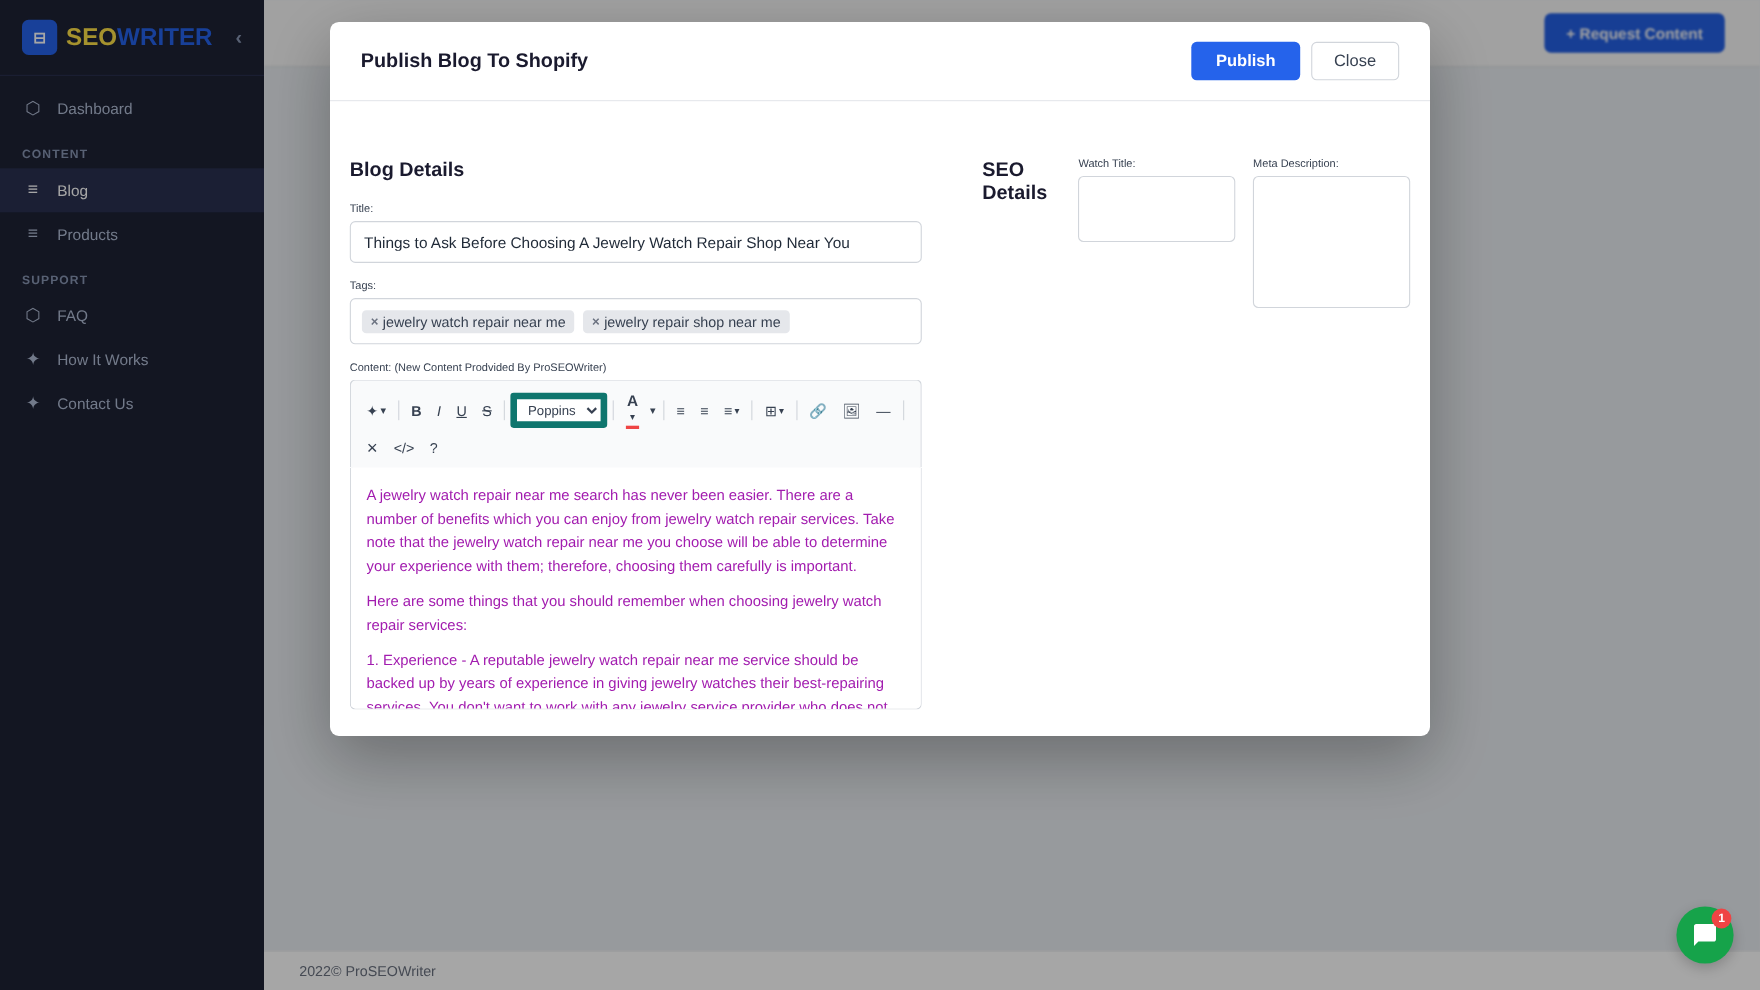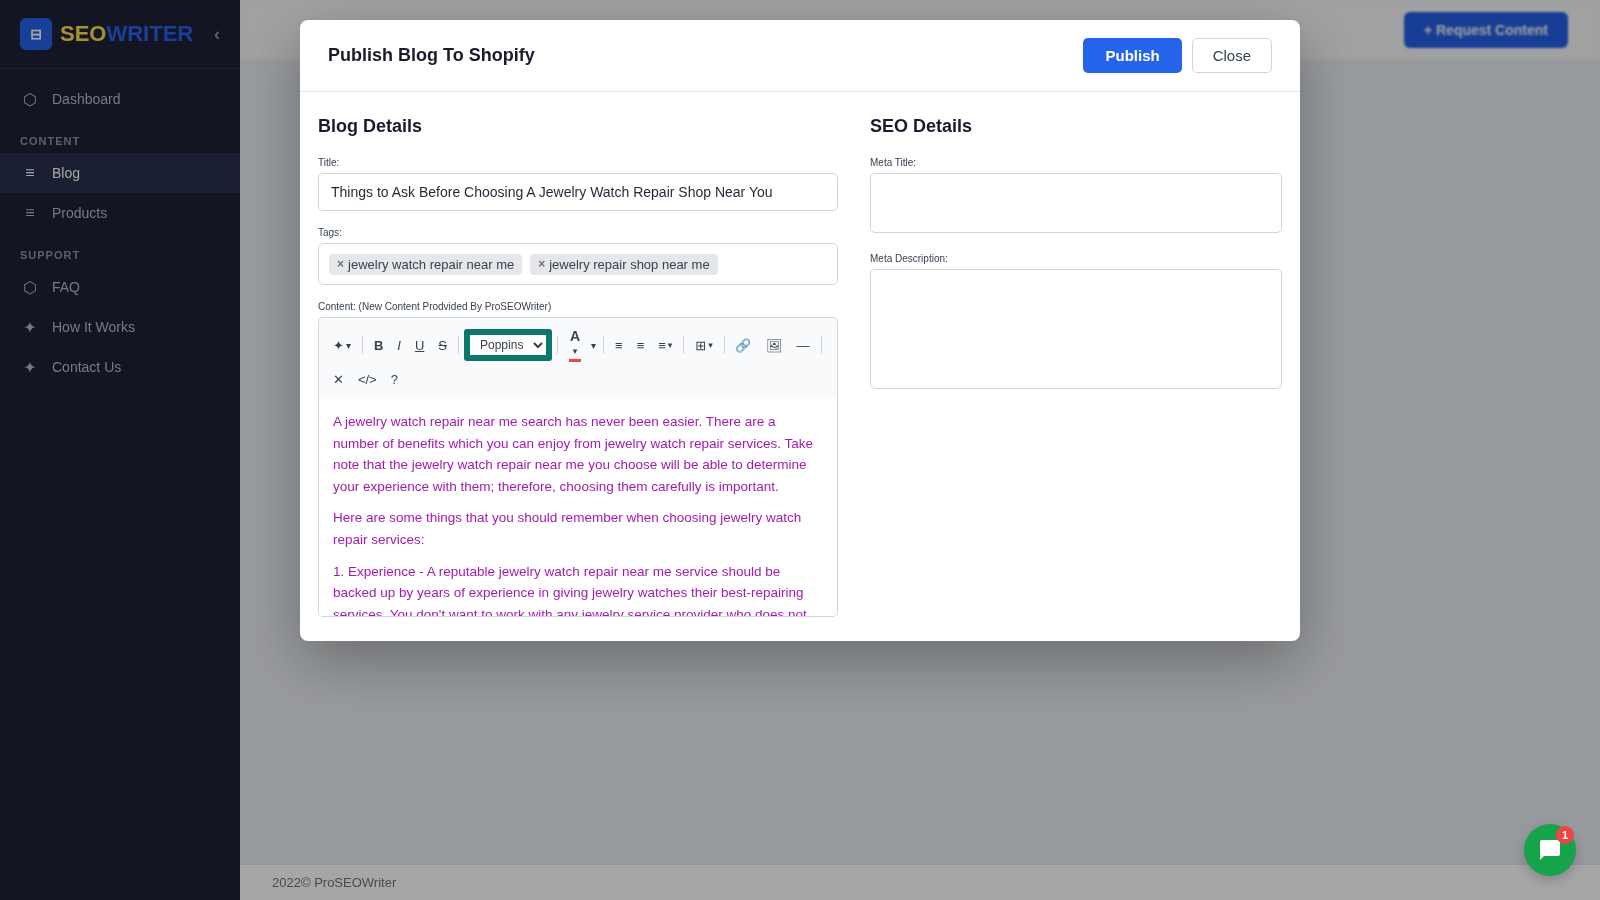--- a/index.html
+++ b/index.html
@@ -111,20 +111,21 @@
     .modal {
       background: #fff;
       border-radius: 8px;
       width: 1000px;
       max-height: 680px;
       margin-top: 20px;
       box-shadow: 0 20px 60px rgba(0,0,0,0.3);
       display: flex;
       flex-direction: column;
       overflow: hidden;
+      gap: 28px;
     }
     .modal-header {
       display: flex;
       align-items: center;
       justify-content: space-between;
       padding: 18px 28px;
       border-bottom: 1px solid #e5e7eb;
     }
     .modal-title {
       font-size: 18px;
@@ -165,22 +166,23 @@
     
     .blog-details-col {
       flex: 0 0 520px;
       display: flex;
       flex-direction: column;
       gap: 16px;
     }
     .seo-details-col {
       flex: 1;
       display: flex;
-      flex-direction: column;
+      flex-direction: row;
       gap: 16px;
+      margin-left: 23px;
     }
 
     .col-title {
       font-size: 18px;
       font-weight: 700;
       color: #1a1a2e;
       margin-bottom: 4px;
     }
     .field-label {
       font-size: 10px;
@@ -486,21 +488,21 @@
             <p>Here are some things that you should remember when choosing jewelry watch repair services:</p>
             <p>1. Experience - A reputable jewelry watch repair near me service should be backed up by years of experience in giving jewelry watches their best-repairing services. You don't want to work with any jewelry service provider who does not have enough experience in dealing with common issues associated with jewelry watches like losing time or getting scratches and dents on them. Some jewelry watch repair shops near me can provide</p>
           </div>
         </div>
       </div>
 
       <div class="seo-details-col">
         <div class="col-title">SEO Details</div>
 
         <div>
-          <div class="field-label">Meta Title:</div>
+          <div class="field-label">Watch Title:</div>
           <textarea class="seo-textarea meta-title" style=""></textarea>
         </div>
 
         <div>
           <div class="field-label">Meta Description:</div>
           <textarea class="seo-textarea meta-desc" style=""></textarea>
         </div>
       </div>
     </div>
   </div>

